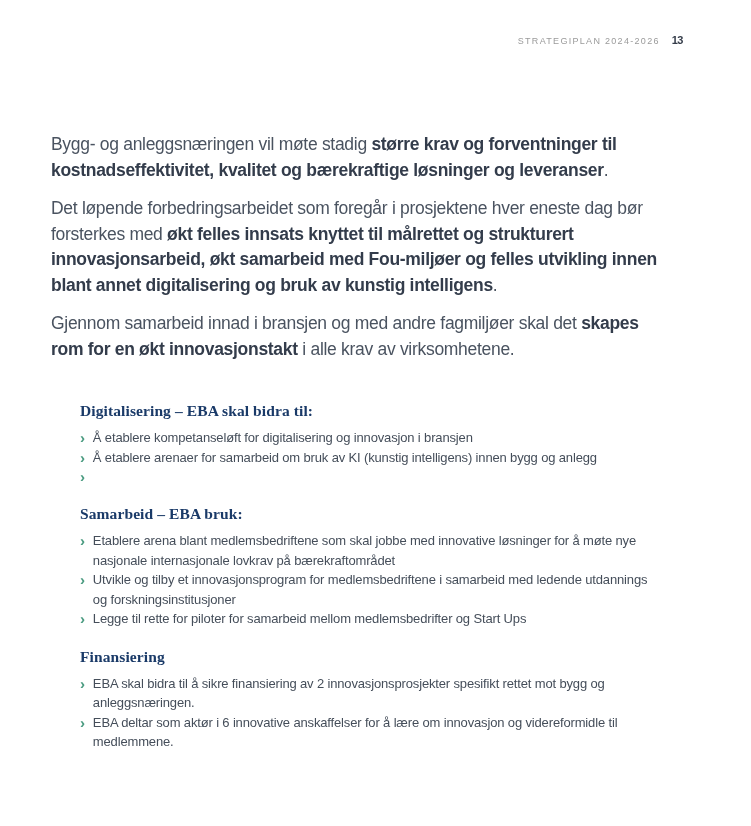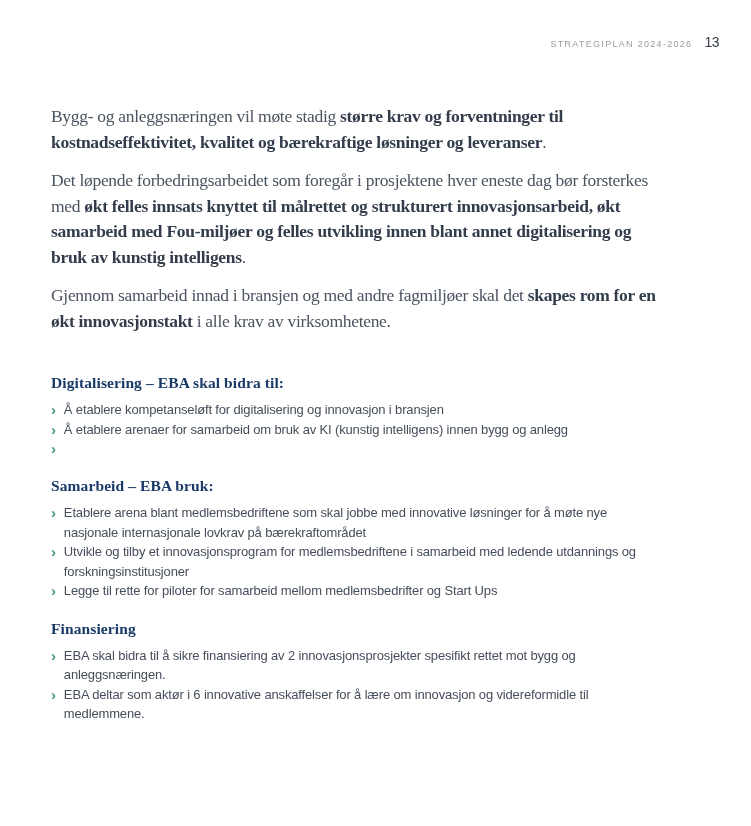--- a/index.html
+++ b/index.html
@@ -17,54 +17,54 @@
     height: 826px;
     background: #ffffff;
     box-sizing: border-box;
   }
   
   .page-header {
     display: flex;
     justify-content: flex-end;
     align-items: baseline;
     gap: 12px;
-    padding: 34px 32px 0 0;
+    padding: 34px 68px 0 0;
   }
   .running-title {
     font-size: 9px;
     letter-spacing: 1.3px;
     color: #9a9a9a;
     font-weight: 500;
     text-transform: uppercase;
   }
   .page-number {
-    font-size: 14px;
+    font-size: 11px;
     color: #343c49;
-    font-weight: 400;
+    font-weight: 700;
     letter-spacing: -0.5px;
   }
   
   .content {
     box-sizing: border-box;
     padding: 0 90px 0 51px;
   }
-  .intro { margin-top: 54px; font-family: Liberation Serif, serif; }
+  .intro { margin-top: 86px; }
   .intro-par {
     margin: 0 0 13px 0;
     font-size: 17.5px;
     line-height: 25.5px;
     color: #4a5360;
     letter-spacing: -0.3px;
   }
   .intro-par strong {
     color: #333c4b;
     font-weight: 700;
   }
   
-  .sections { margin-top: 40px; }
+  .sections { margin-top: 40px; margin-left: 29px; }
   .section-title {
     font-family: "Liberation Serif", serif;
     font-weight: 700;
     font-size: 15.5px;
     line-height: 17px;
     color: #1a3a68;
     margin: 0 0 9px 0;
     letter-spacing: 0.1px;
   }
   .bullet-list {

